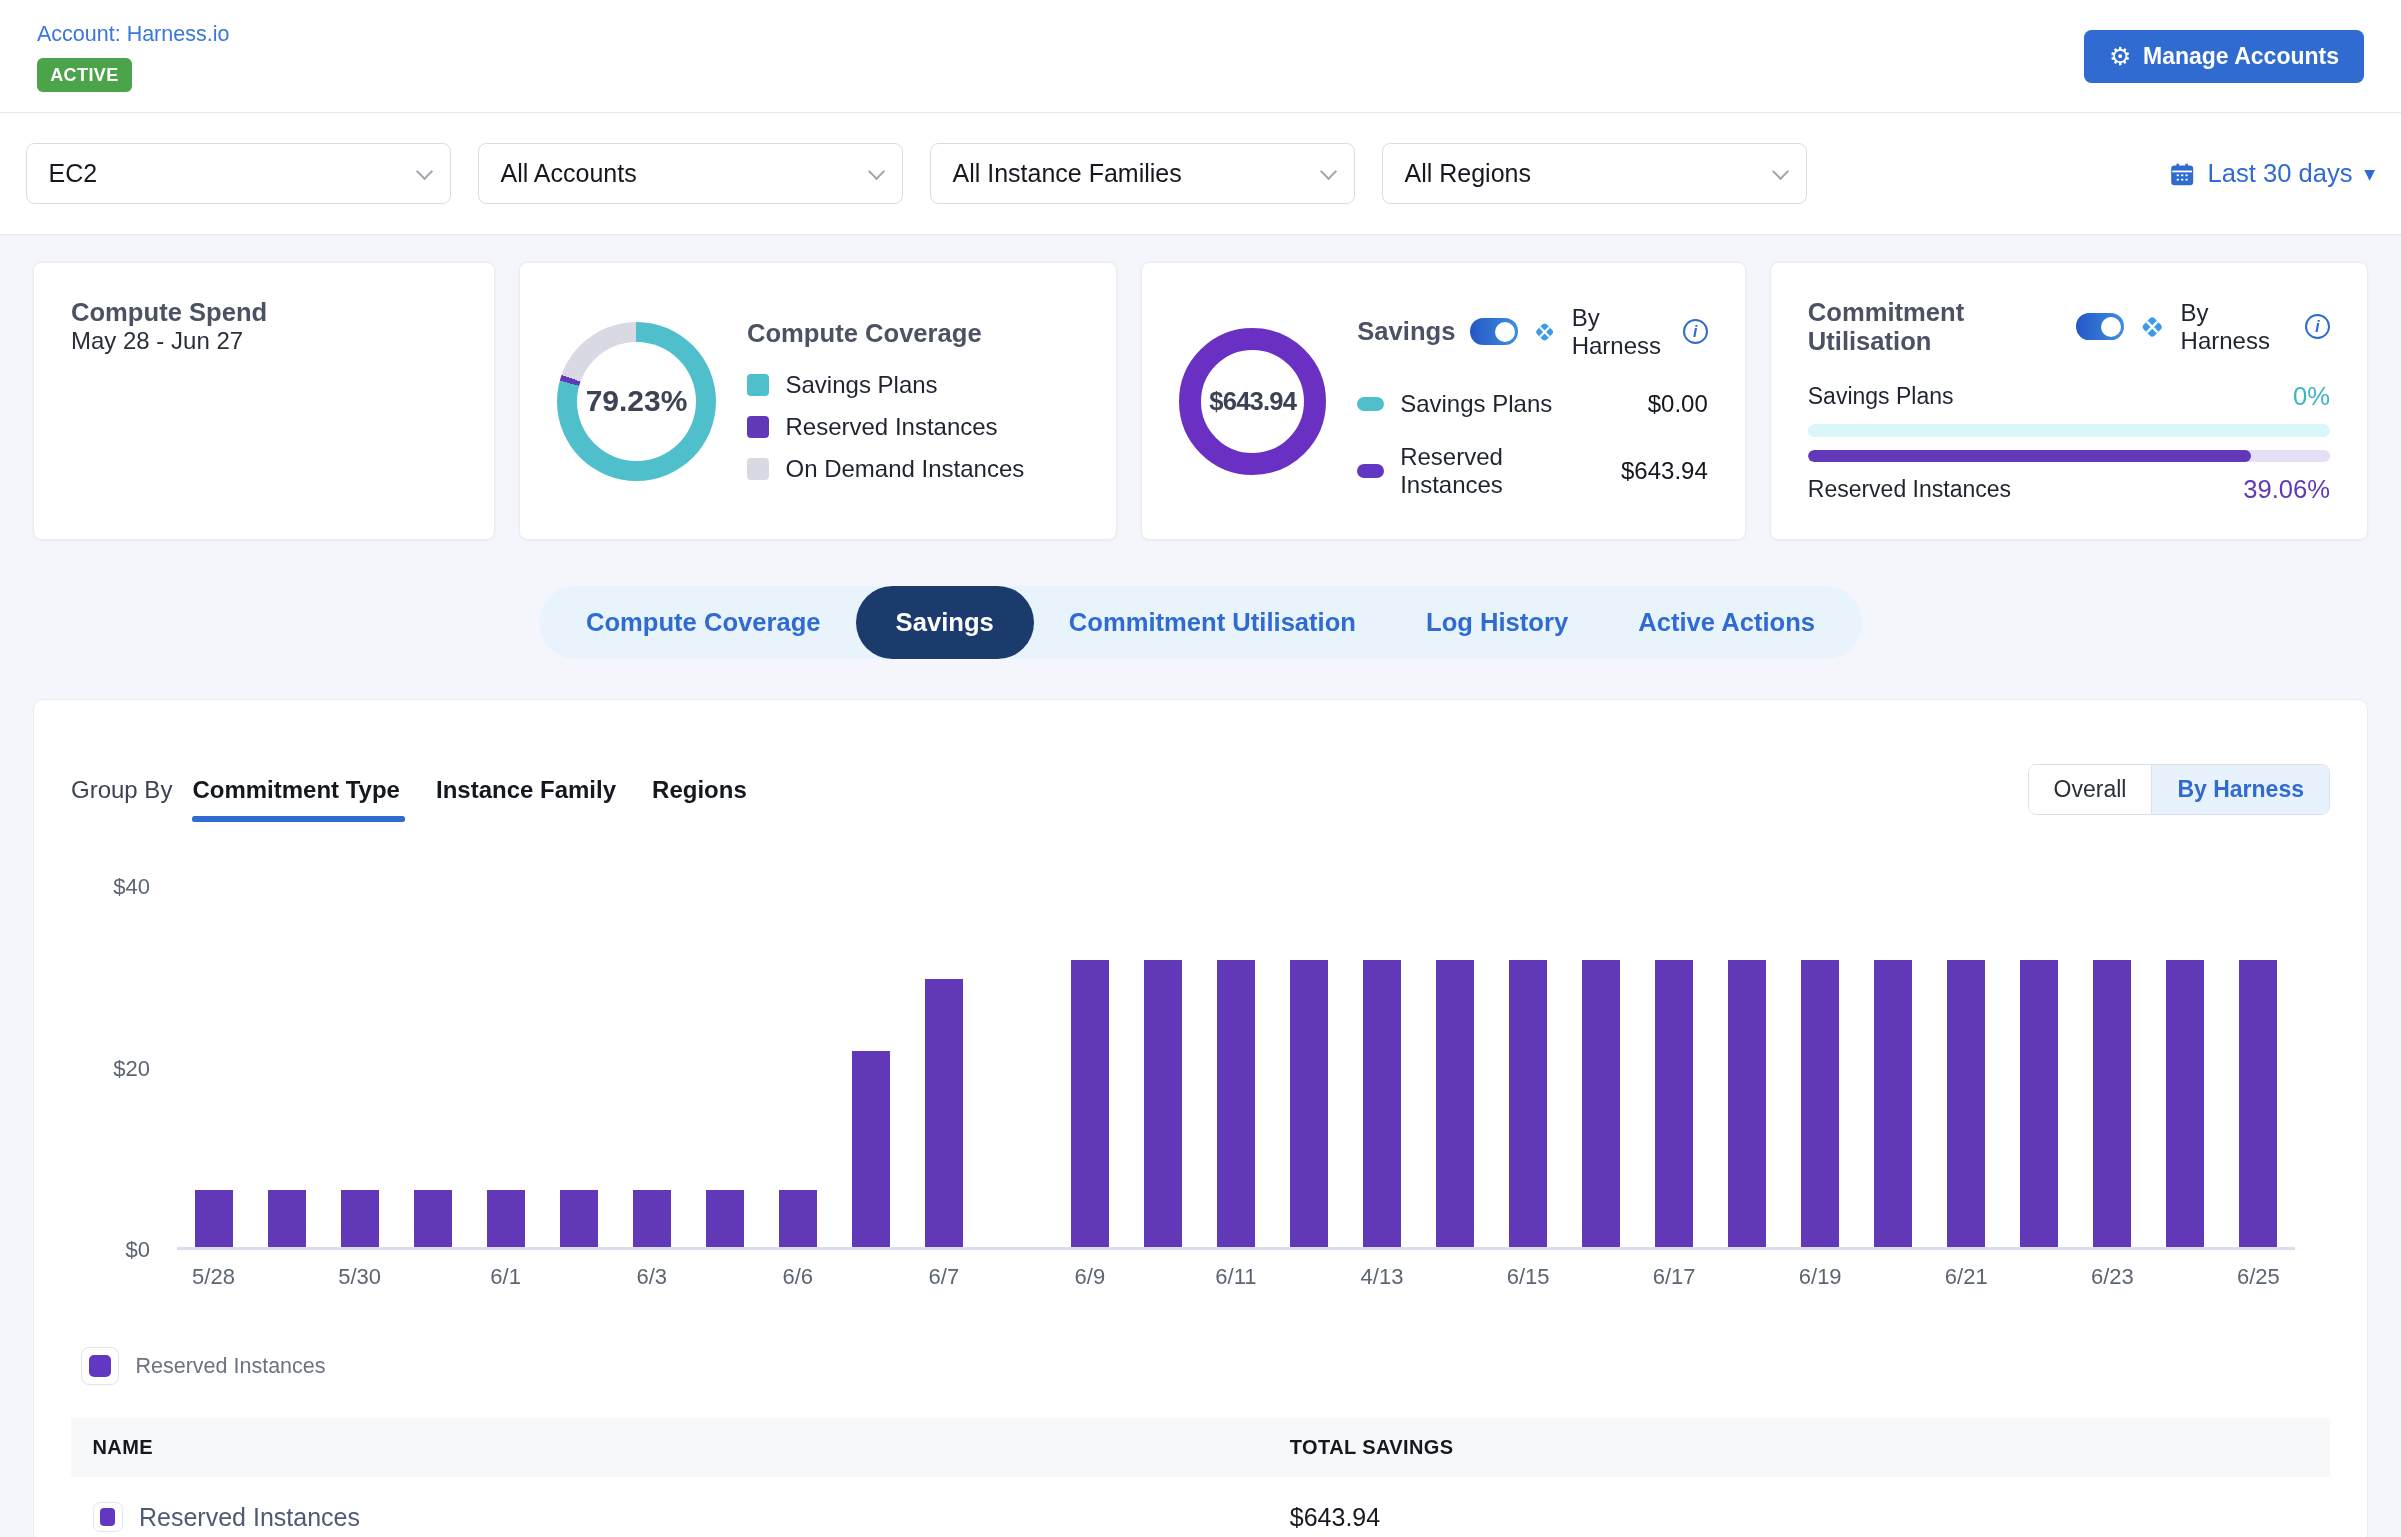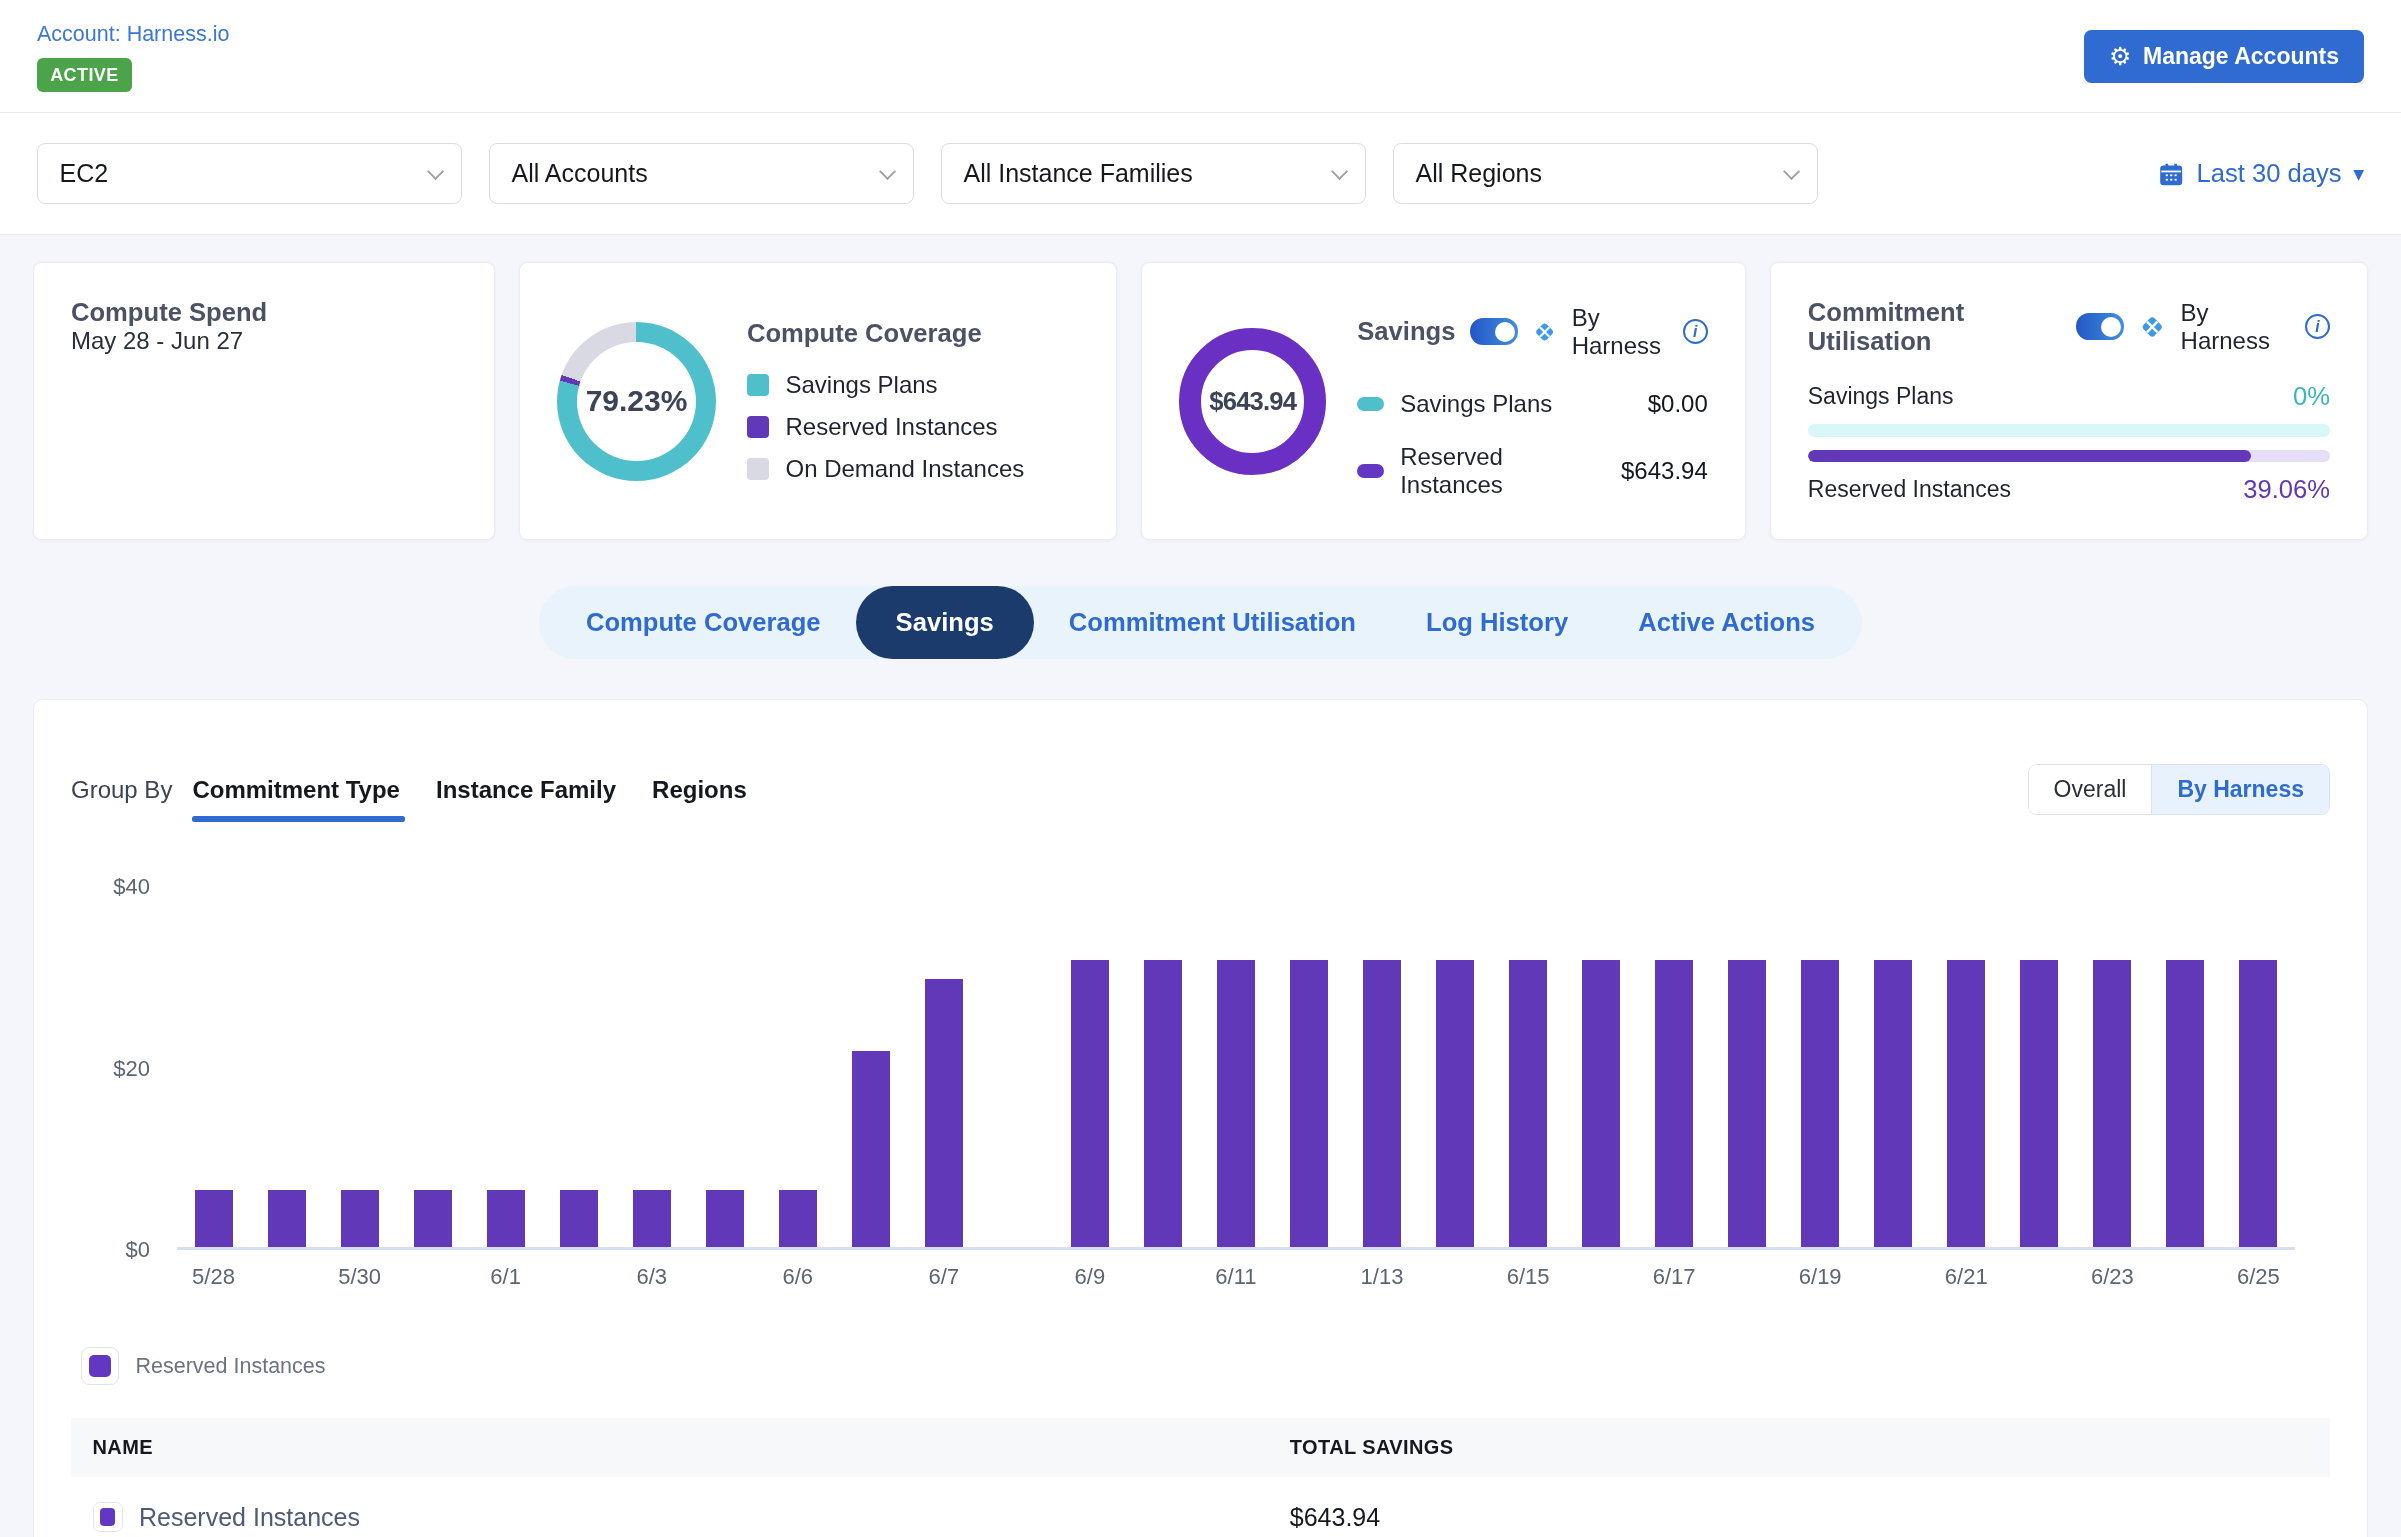--- a/index.html
+++ b/index.html
@@ -11,21 +11,21 @@
   }
   
   .topbar { background:#fff; padding:21.5px 37px 20px; display:flex; justify-content:space-between; align-items:flex-start; border-bottom:1.7px solid #e8eaf1; }
   .account-link { color:#3b76d9; font-size:21.5px; text-decoration:none; display:inline-block; margin-bottom:11.6px; cursor:pointer; }
   .title-row { display:flex; align-items:center; gap:18px; }
   .page-title { font-size:36px; font-weight:700; color:#15181f; letter-spacing:-0.4px; }
   .badge { background:#4ba34a; color:#fff; font-size:18px; font-weight:700; padding:6.6px 13.2px; border-radius:5.8px; letter-spacing:0.4px; }
   .btn-primary { background:#2f6bd0; color:#fff; border:none; border-radius:7.4px; font-size:23px; font-weight:700; padding:13.2px 25px; display:flex; align-items:center; gap:11.6px; cursor:pointer; margin-top:8.3px; font-family:inherit; }
   .gear-glyph { font-size:25px; line-height:1; }
   
-  .filterbar { background:#fff; padding:30px 37px; display:flex; align-items:center; gap:27px; border-bottom:1.7px solid #e8eaf1; }
+  .filterbar { background:#fff; padding:30px 26px; display:flex; align-items:center; gap:27px; border-bottom:1.7px solid #e8eaf1; }
   .select { width:425px; height:61px; border:1.7px solid #d8dbe3; border-radius:8.3px; background:#fff; display:flex; align-items:center; justify-content:space-between; padding:0 21.5px; font-size:25px; color:#15181f; cursor:pointer; }
   .chev { width:12.4px; height:12.4px; border-right:2.5px solid #9aa1ad; border-bottom:2.5px solid #9aa1ad; transform:rotate(45deg) translateY(-3.3px); }
   .date-picker { margin-left:auto; display:flex; align-items:center; gap:11.6px; color:#2f6bd0; font-size:25.6px; font-weight:500; cursor:pointer; }
   .caret-glyph { font-size:21.5px; }
   
   .cards { display:flex; gap:24px; padding:26.4px 33px 0; align-items:stretch; }
   .card { background:#fff; border:0.8px solid #e9ecf2; border-radius:8.3px; box-shadow:0 0.8px 2.5px rgba(40,50,80,.05); padding:35px 37px; }
   .card-title { font-size:25.6px; font-weight:700; color:#4a5264; }
   .card-spend { flex:0 0 462px; }
   .card-spend .big-value { font-size:50px; font-weight:800; color:#15181f; margin:25px 0 28px; }
@@ -322,21 +322,21 @@
           </div>
           <div class="slot">
             <div class="bar" style="height: 287px; background: rgb(96, 56, 184);"></div>
             <div class="xlab">6/11</div>
           </div>
           <div class="slot">
             <div class="bar" style="height: 287px; background: rgb(96, 56, 184);"></div>
           </div>
           <div class="slot">
             <div class="bar" style="height: 287px; background: rgb(96, 56, 184);"></div>
-            <div class="xlab">1/13</div>
+            <div class="xlab">4/13</div>
           </div>
           <div class="slot">
             <div class="bar" style="height: 287px; background: rgb(96, 56, 184);"></div>
           </div>
           <div class="slot">
             <div class="bar" style="height: 287px; background: rgb(96, 56, 184);"></div>
             <div class="xlab">6/15</div>
           </div>
           <div class="slot">
             <div class="bar" style="height: 287px; background: rgb(96, 56, 184);"></div>

